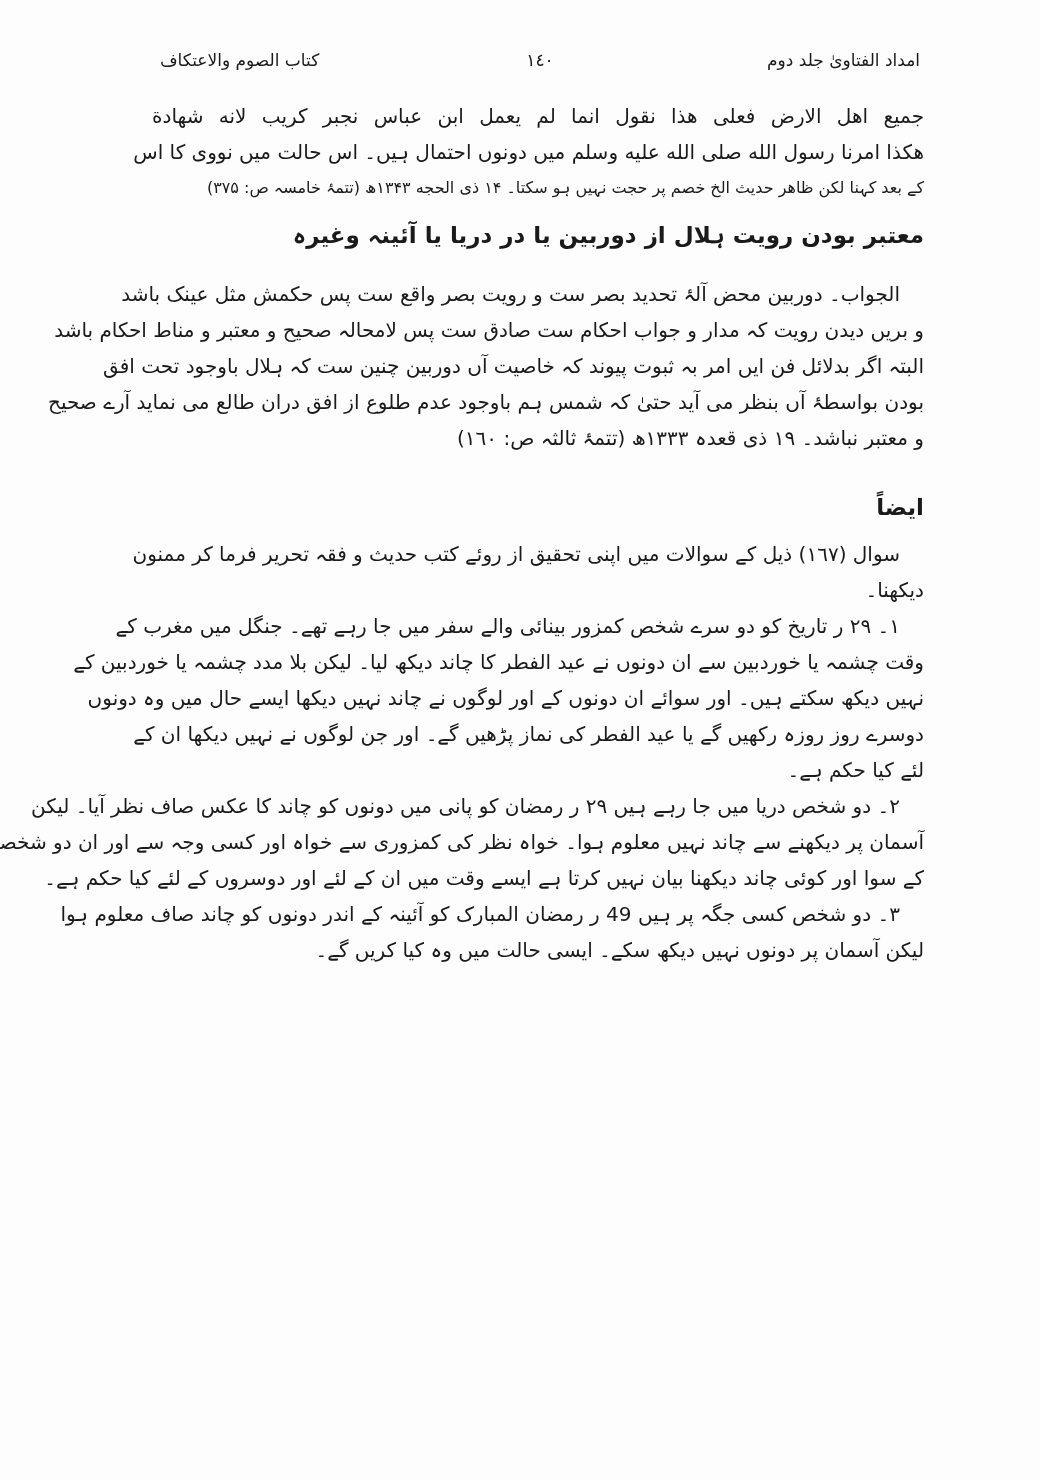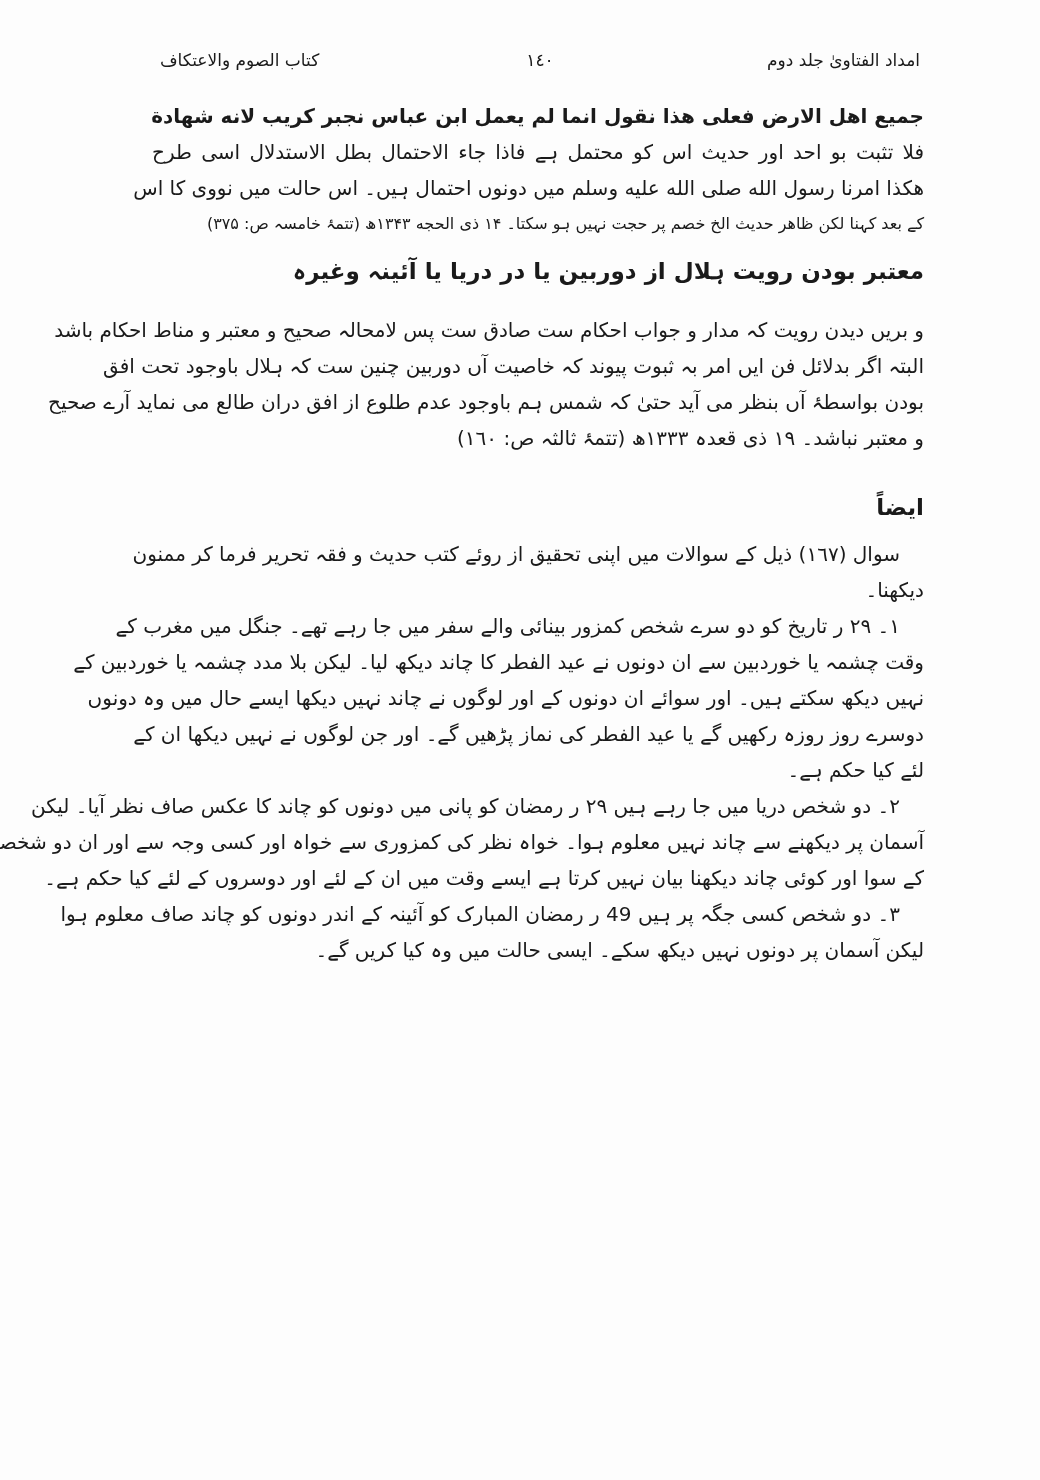--- a/index.html
+++ b/index.html
@@ -63,21 +63,21 @@
       line-height: 36px;
       font-size: 20px;
       white-space: nowrap;
       text-align: justify;
       text-align-last: justify;
     }
     .line.last {
       text-align-last: right;
     }
     .line.arabic {
-      font-weight: bold;
+      font-weight: normal;
       font-family: "DejaVu Sans", sans-serif;
     }
     .indent {
       padding-right: 24px;
     }
     .heading {
       display: block;
       height: 46px;
       line-height: 46px;
       font-size: 23px;
@@ -100,33 +100,33 @@
   <div class="running-head">
     <span class="rh-right">امداد الفتاویٰ جلد دوم</span>
     <span class="rh-center">١٤٠</span>
     <span class="rh-left">کتاب الصوم والاعتکاف</span>
   </div>
 
   <div class="body-text">
 
     <div>
       <span class="line arabic">جمیع اهل الارض فعلی هذا نقول انما لم یعمل ابن عباس نجبر کریب لانه شهادة</span>
-      <span class="line">فلا تثبت بو احد اور حدیث اس کو محتمل ہے فاذا جاء الاحتمال بطل الاستدلال اسی طرح</span>
       <span class="line">هکذا امرنا رسول الله صلی الله علیه وسلم میں دونوں احتمال ہیں۔ اس حالت میں نووی کا اس</span>
       <span class="line last cite">کے بعد کہنا لکن ظاهر حدیث الخ خصم پر حجت نہیں ہو سکتا۔ ۱۴ ذی الحجه ۱۳۴۳ھ (تتمۂ خامسہ ص: ۳۷۵)</span>
     </div>
 
     <span class="heading">معتبر بودن رویت ہلال از دوربین یا در دریا یا آئینہ وغیرہ</span>
 
     <div>
     </div>
 
     <span class="spacer-sm"></span>
 
     <div>
+      <span class="line indent">الجواب۔ دوربین محض آلۂ تحدید بصر ست و رویت بصر واقع ست پس حکمش مثل عینک باشد</span>
       <span class="line">و بریں دیدن رویت کہ مدار و جواب احکام ست صادق ست پس لامحالہ صحیح و معتبر و مناط احکام باشد</span>
       <span class="line">البتہ اگر بدلائل فن ایں امر بہ ثبوت پیوند کہ خاصیت آں دوربین چنین ست کہ ہلال باوجود تحت افق</span>
       <span class="line">بودن بواسطۂ آں بنظر می آید حتیٰ کہ شمس ہم باوجود عدم طلوع از افق دران طالع می نماید آرے صحیح</span>
       <span class="line last">و معتبر نباشد۔ ۱۹ ذی قعدہ ۱۳۳۳ھ (تتمۂ ثالثہ ص: ١٦٠)</span>
     </div>
 
     <span class="spacer-md"></span>
 
     <span class="heading">ایضاً</span>
 

